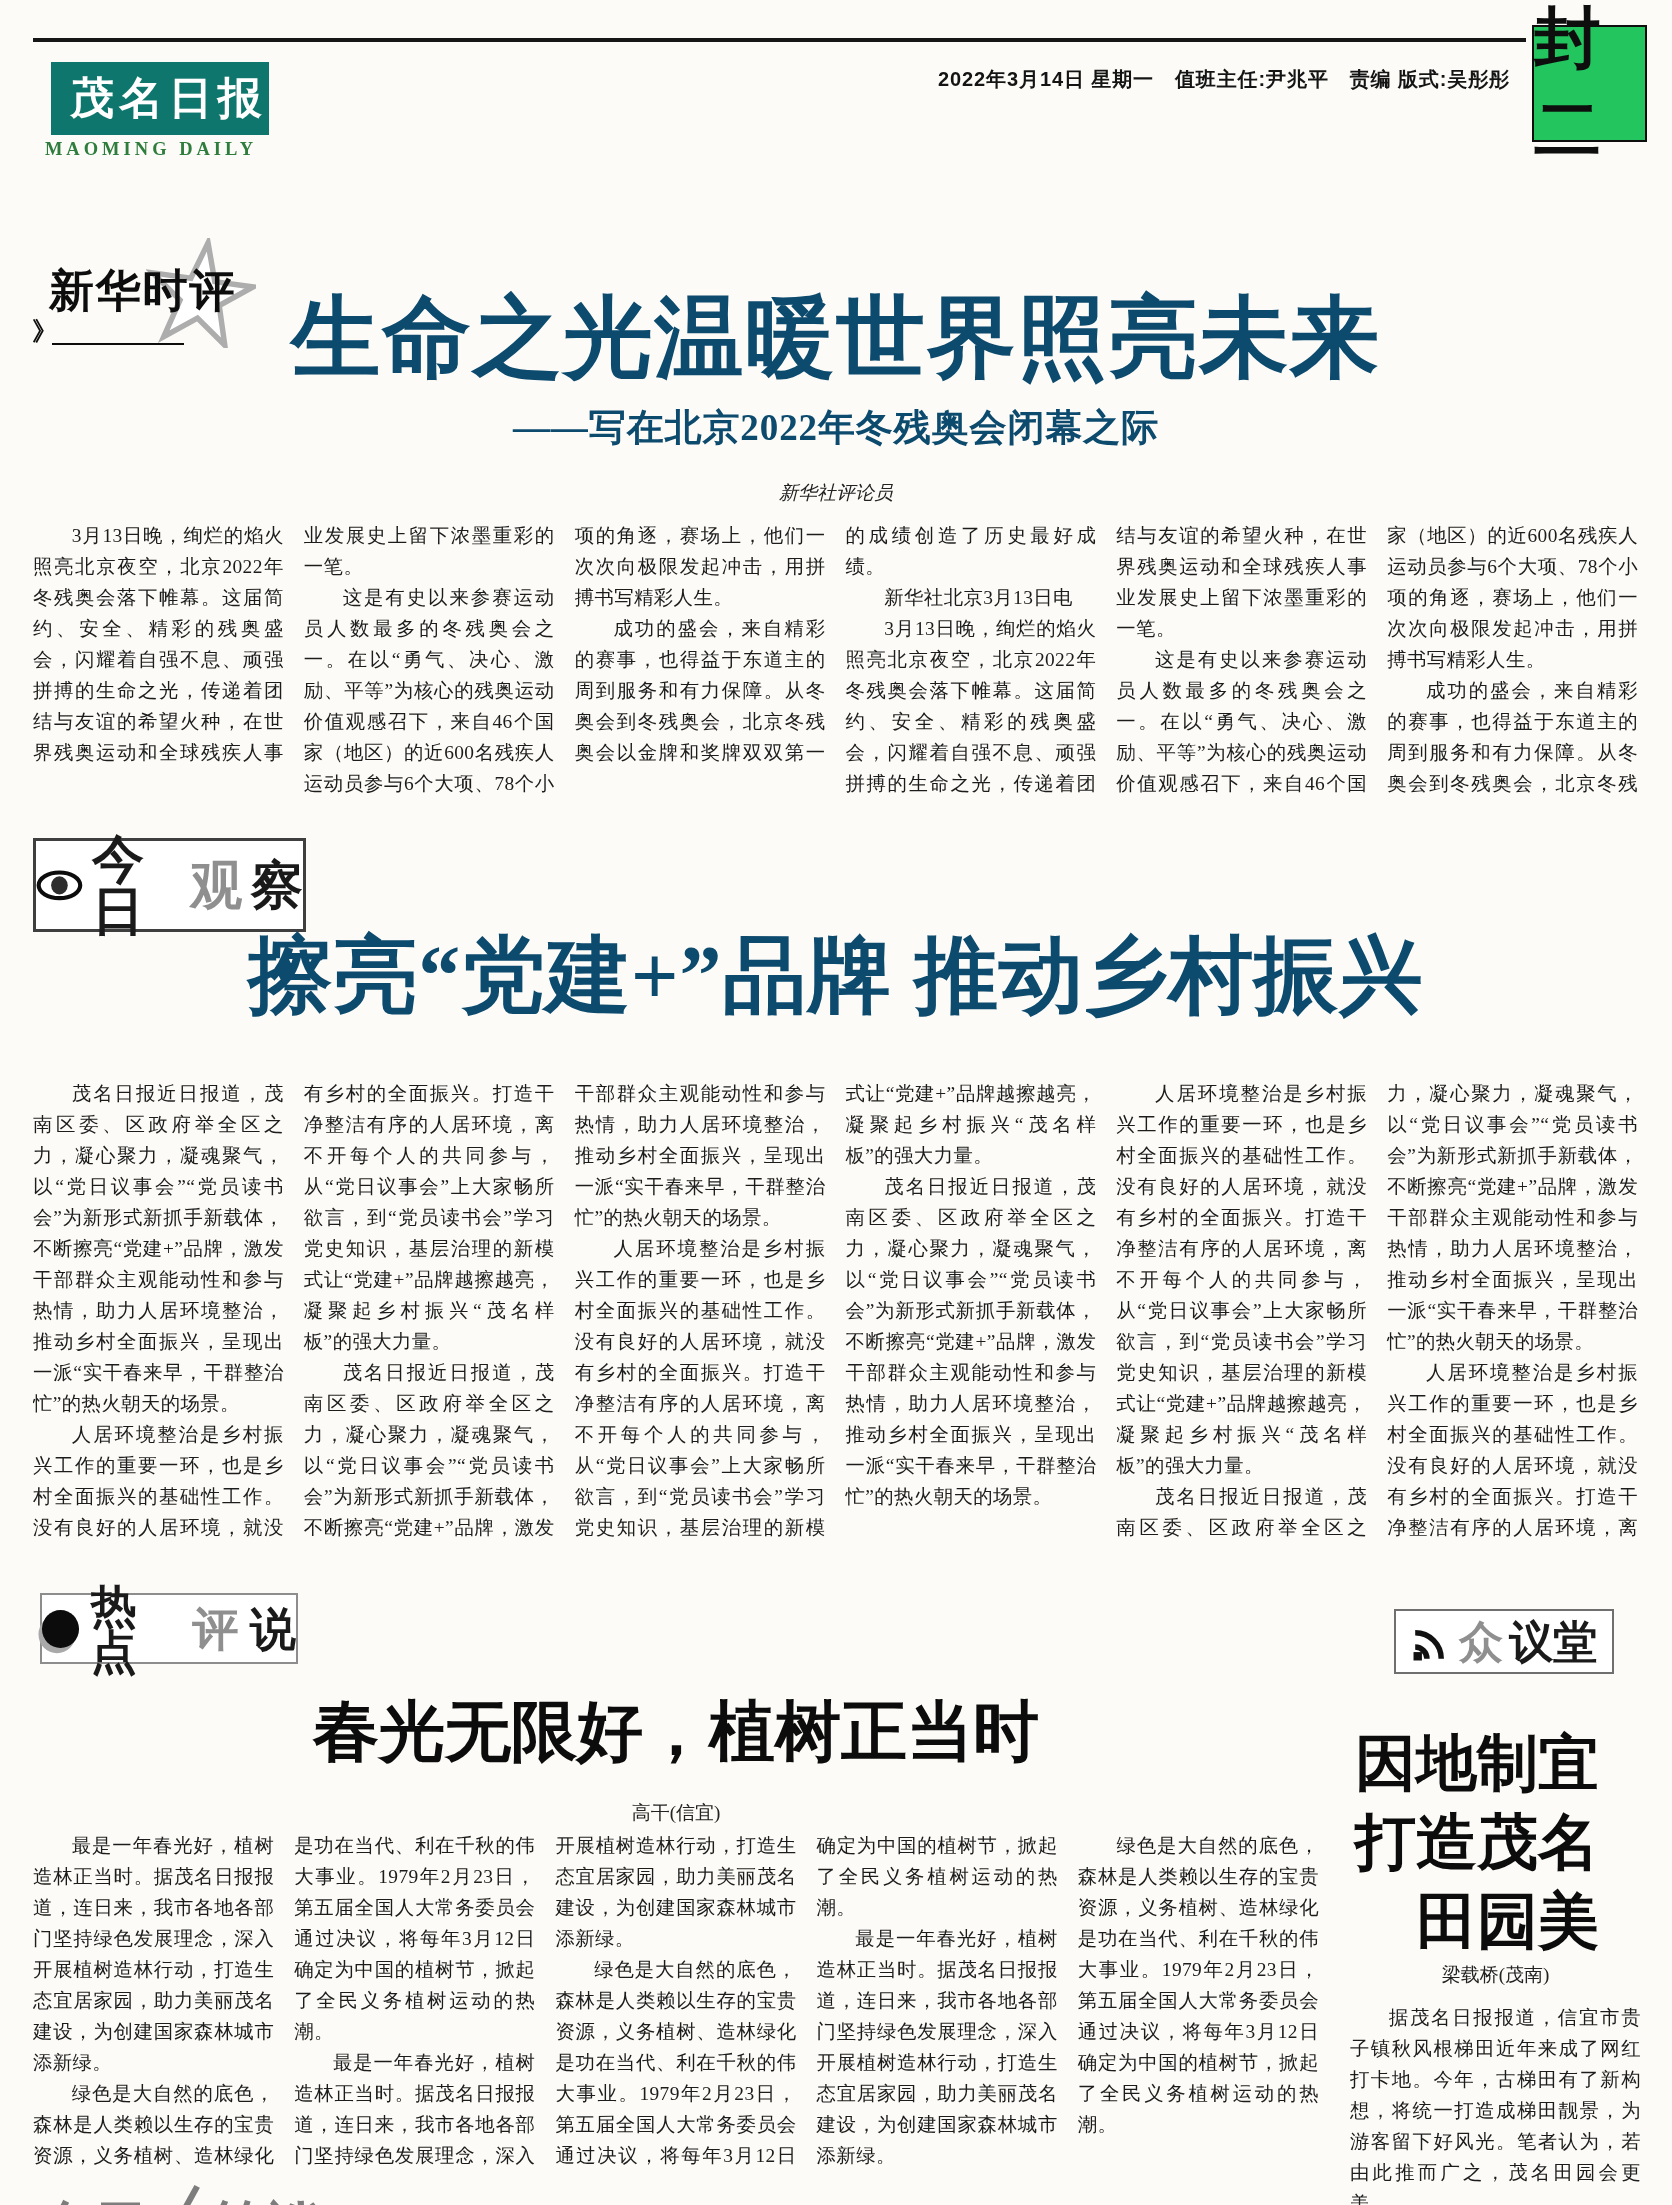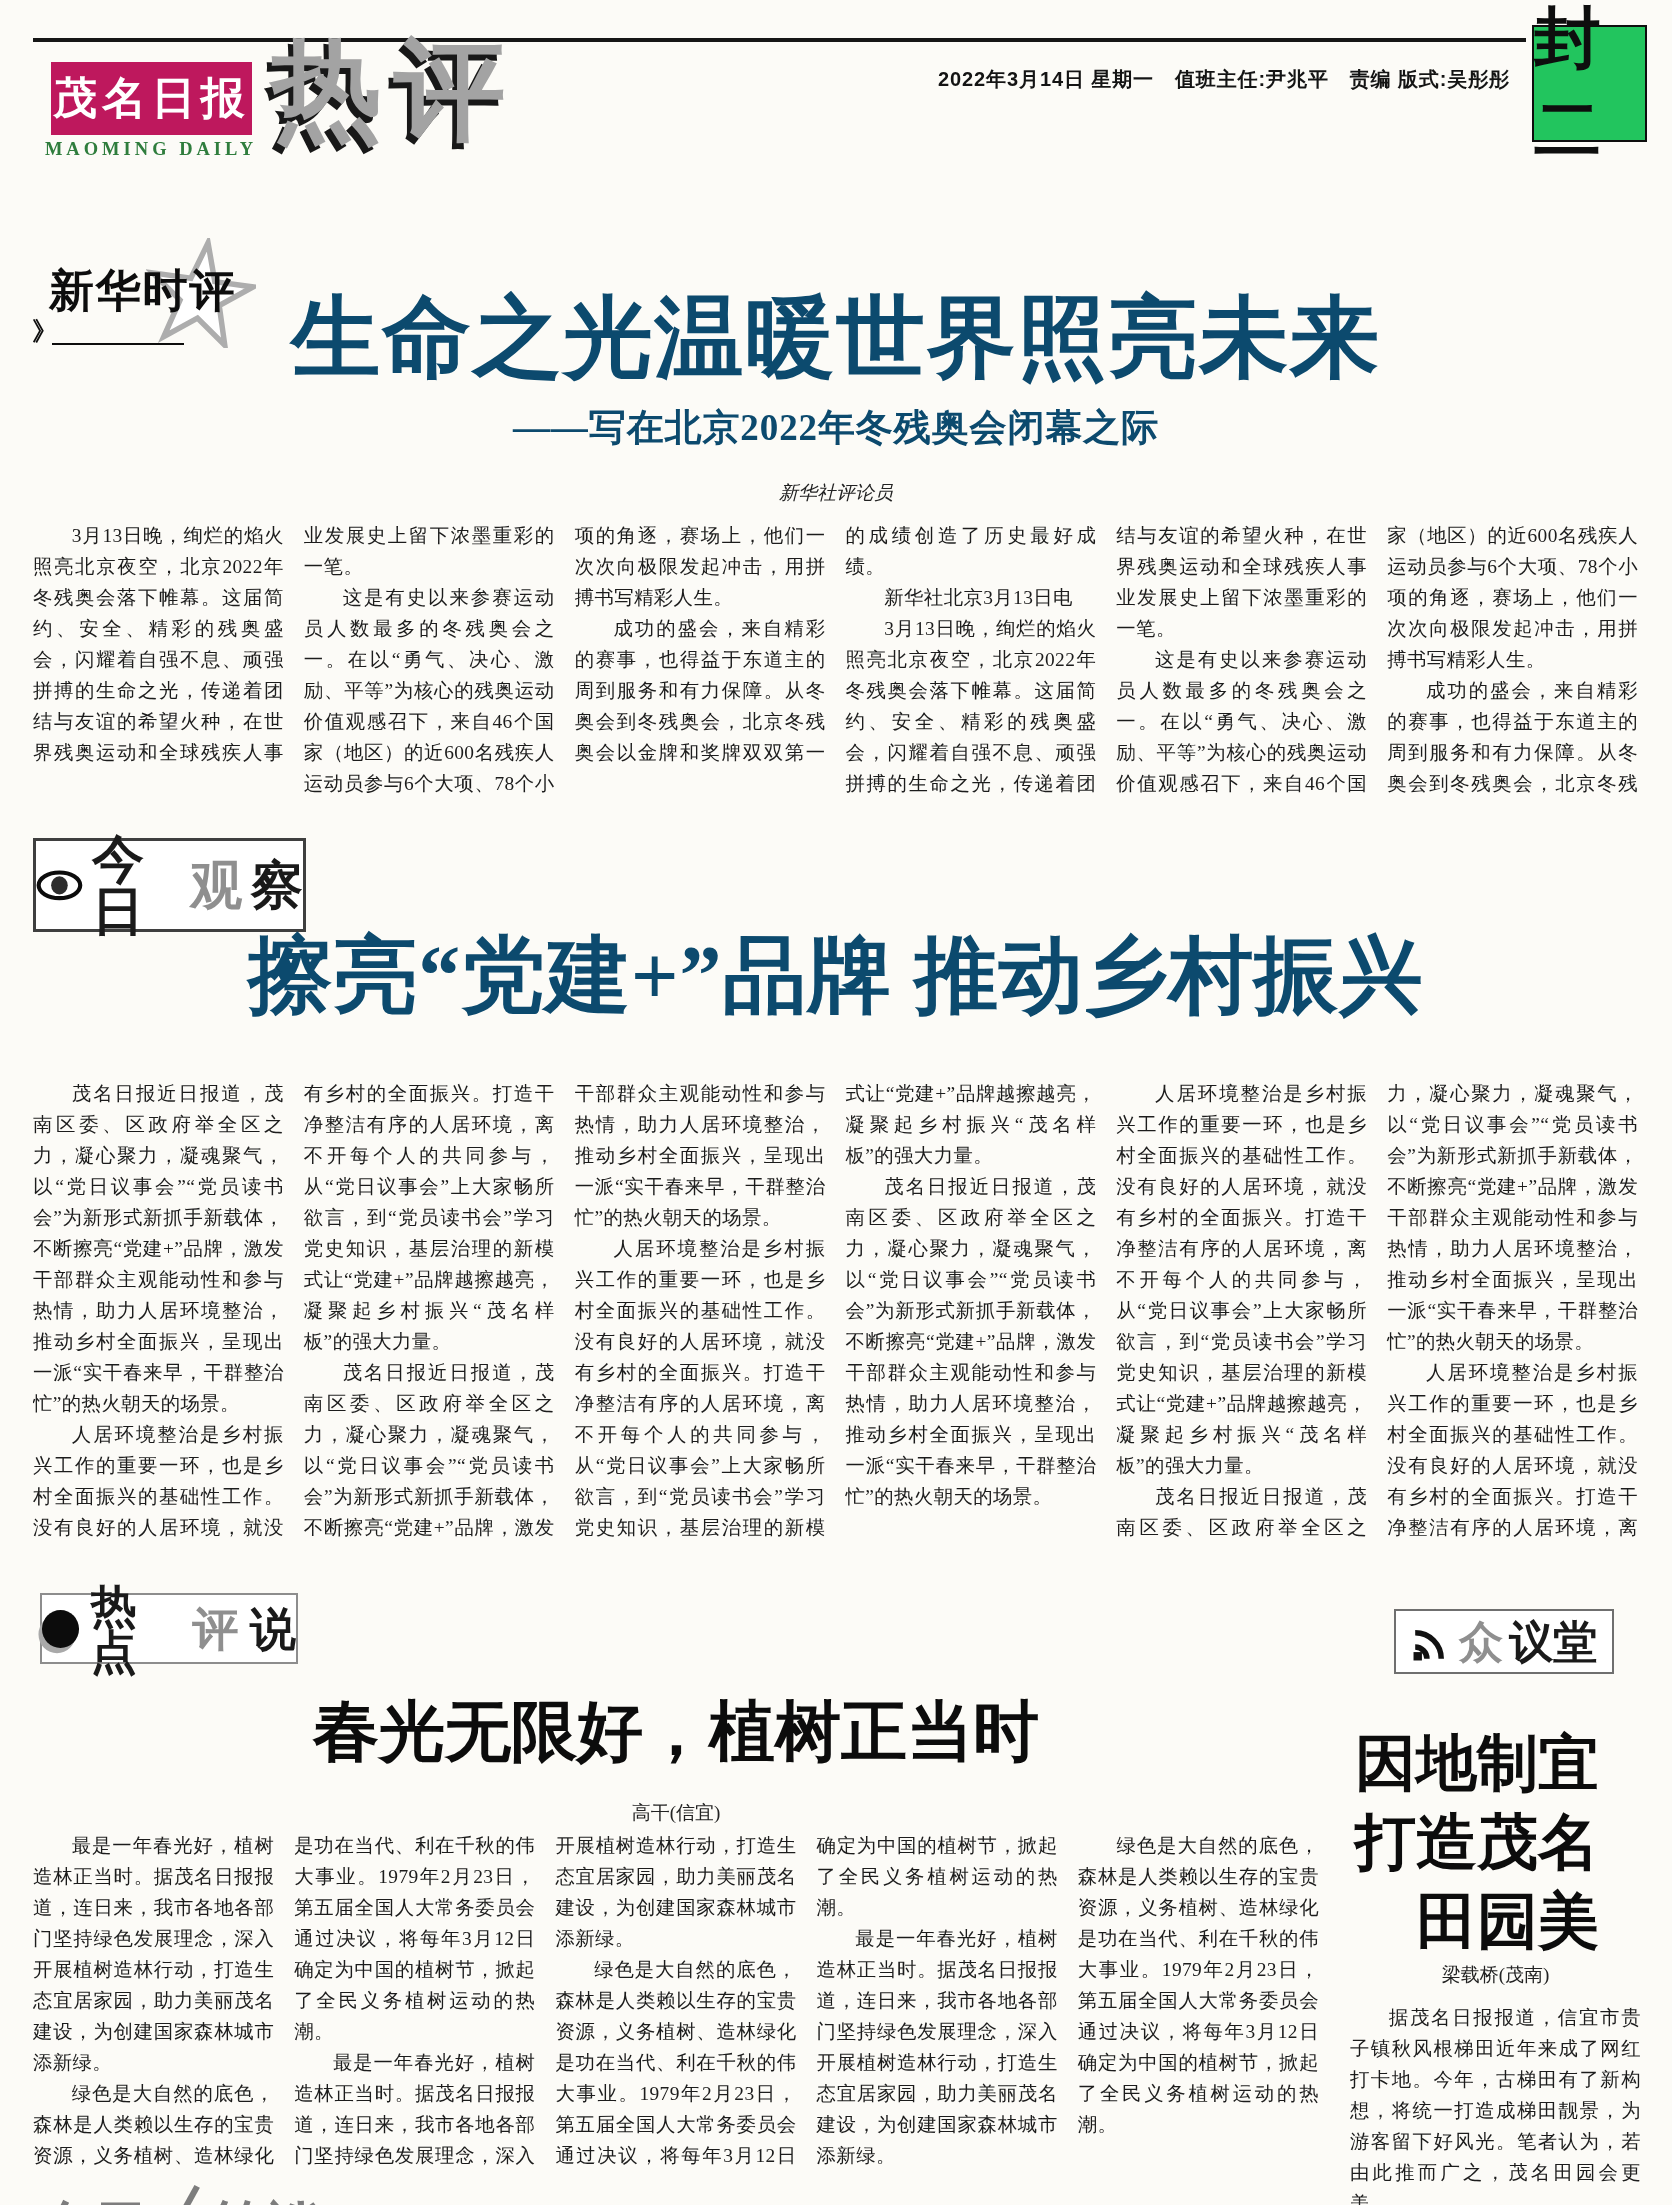--- a/index.html
+++ b/index.html
@@ -13,23 +13,23 @@
   .serif{font-family:"Liberation Serif","DejaVu Serif",serif;}
 
   
   .top-rule{left:33px;top:38px;width:1493px;height:4px;background:#161616;}
   .page-label-box{
     left:1532px;top:25px;width:111px;height:113px;border:2.6px solid #0e0e0e;
     display:flex;align-items:center;justify-content:center;background:#22c55e;
     font-size:67px;font-weight:bold;letter-spacing:2.6px;color:#0e0e0e;
   }
   .masthead-box{
-    left:51px;top:62px;width:201px;height:73px;background:#be185d;
+    left:51px;top:62px;width:201px;height:73px;background:#0f766e;
     display:flex;align-items:center;justify-content:center;
-    color:#ffffff;font-size:44px;font-weight:bold;letter-spacing:5.3px;
+    color:#ffffff;font-size:44px;font-weight:bold;letter-spacing:5.3px;padding-left:17px;
   }
   .masthead-en{
     left:42px;top:139px;width:218px;text-align:center;color:#2f7d3d;
     font-size:18.5px;letter-spacing:4px;font-weight:bold;
   }
   .brand{
     left:271px;top:35px;font-size:111px;font-weight:bold;letter-spacing:12.3px;
     color:#a3a3a3;text-shadow:-4.9px 5.7px 0 #181818;line-height:1;
   }
   .dateline{right:162px;top:66px;text-align:right;color:#141414;}
@@ -85,21 +85,20 @@
 
 <div id="canvas">
 
   <div class="abs top-rule"></div>
 
   <div class="abs masthead-box">
     <span>茂名日报</span>
   </div>
   <div class="abs masthead-en serif">MAOMING DAILY</div>
 
-  <div class="abs brand sans">热评</div>
 
   <div class="abs dateline sans">
     <div class="l1">2022年3月14日 星期一　值班主任:尹兆平　责编 版式:吴彤彤</div>
   </div>
 
   <div class="abs page-label-box serif">
     <span>封二</span>
   </div>
 
   <svg class="abs xinhua-star" viewBox="0 0 100 100">

